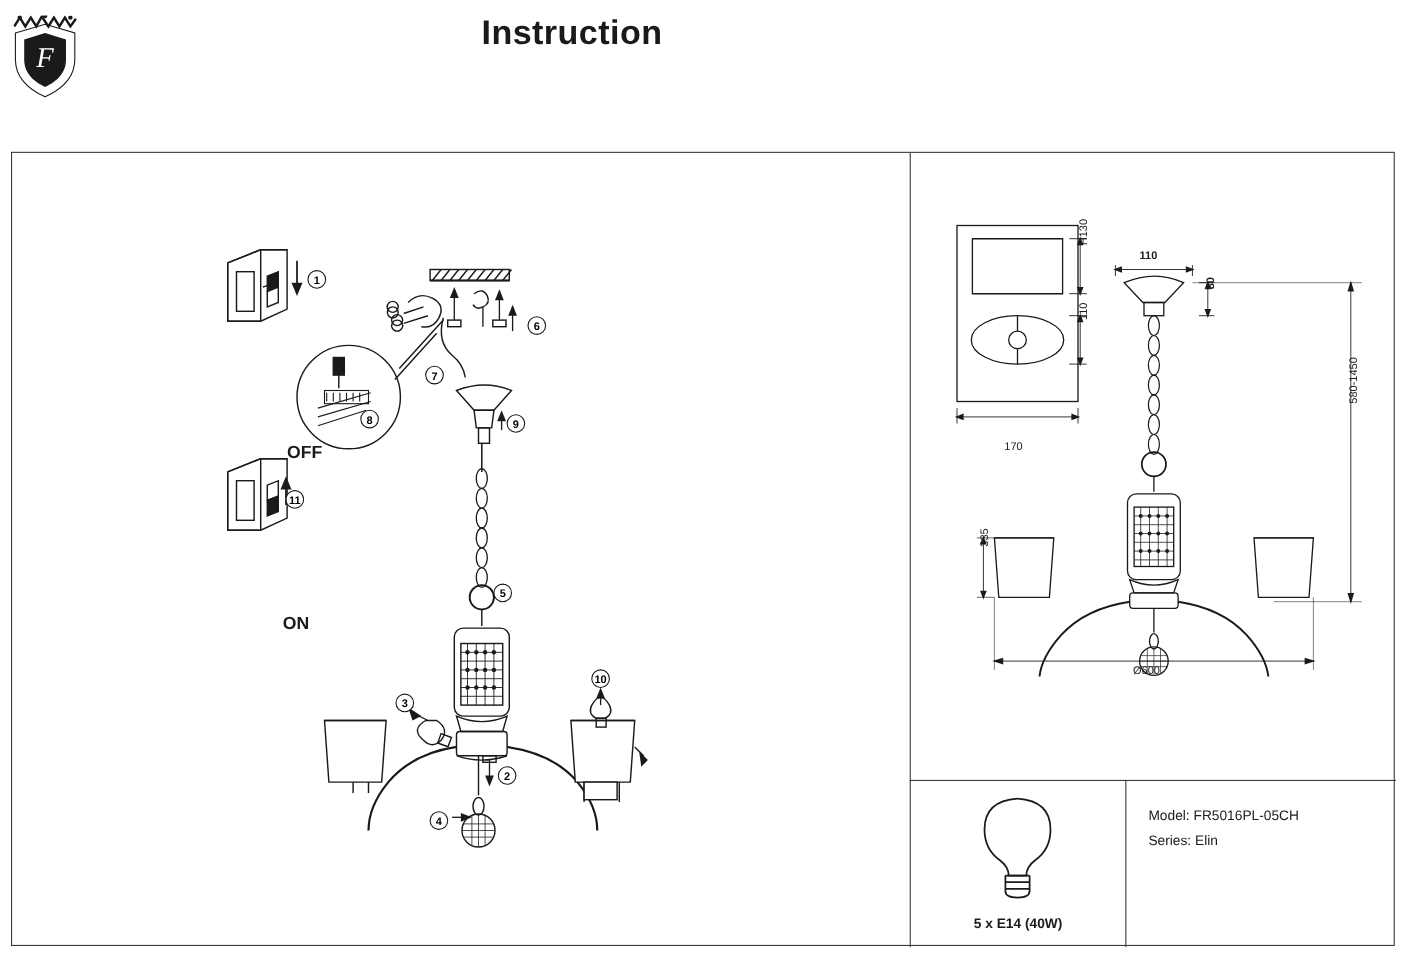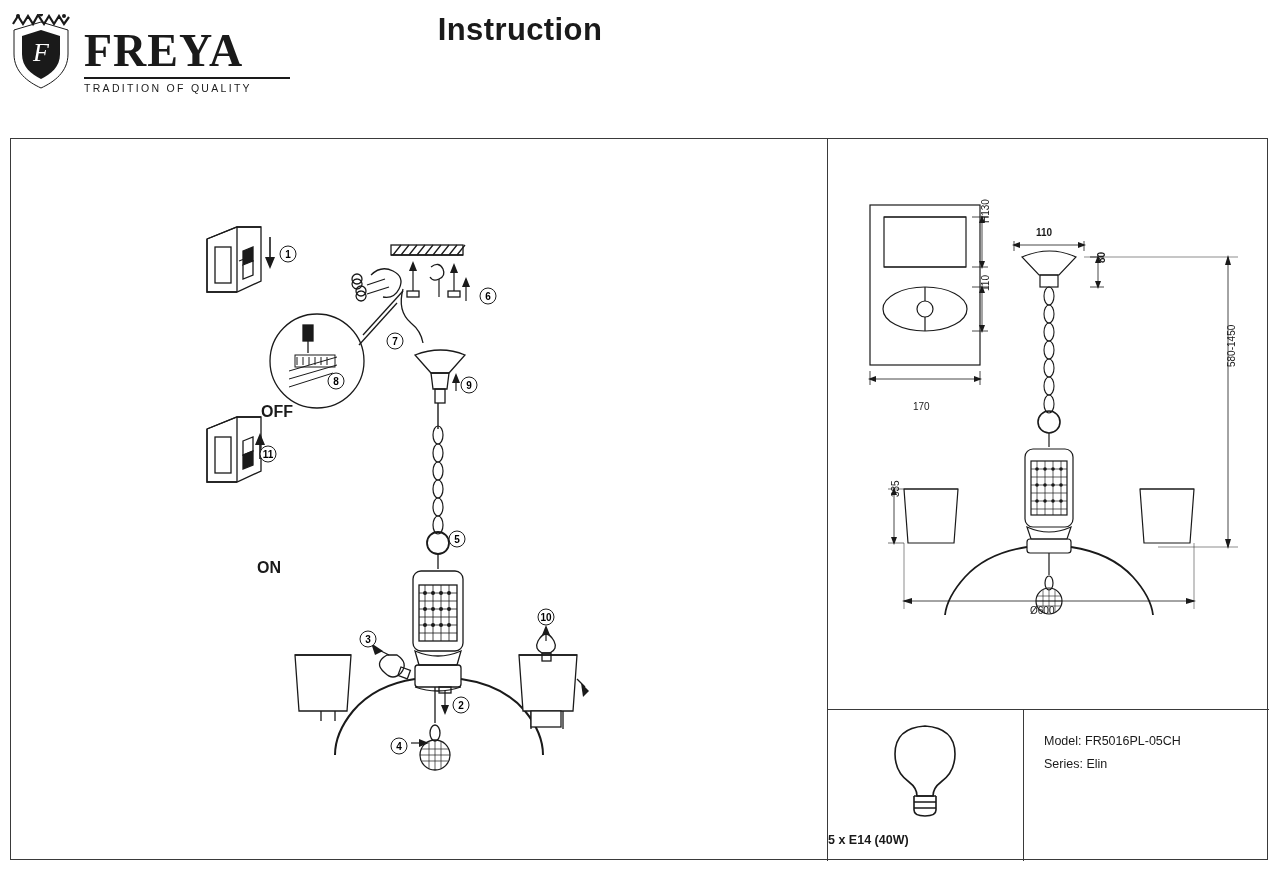--- a/index.html
+++ b/index.html
@@ -53,21 +53,21 @@
   .footer-vsplit {
     position: absolute; left: 1012px; top: 570px; width: 1px; height: 152px;
     background: #3a3a3a;
   }
 
   
   .bulb-cell {
     position: absolute; left: 817px; top: 571px; width: 195px; height: 151px;
   }
   .bulb-caption {
-    position: absolute; bottom: 14px; width: 100%; text-align: left;
+    position: absolute; bottom: 14px; width: 100%; text-align: center;
     font-size: 12.5px; font-weight: bold;
   }
   .info-cell {
     position: absolute; left: 1013px; top: 571px; width: 245px; height: 151px;
     padding: 24px 0 0 20px;
   }
   .info-line { font-size: 12.5px; margin-bottom: 9px; }
   .cat-row { display: flex; align-items: center; margin-top: 24px; }
   .cat-icon {
     width: 40px; height: 36px; border: 1.4px solid #1a1a1a; position: relative;
@@ -93,25 +93,20 @@
         <svg width="62" height="78" viewBox="0 0 62 78">
           <path class="ln" d="M4 16 L31 8 L58 16 L58 40 C58 58 44 68 31 74 C18 68 4 58 4 40 Z" fill="#1a1a1a" stroke="#1a1a1a" stroke-width="1"></path>
           <path d="M8 19 L31 12 L54 19 L54 40 C54 55 42 64 31 69 C20 64 8 55 8 40 Z" fill="#ffffff"></path>
           <path d="M12 22 L31 16 L50 22 L50 40 C50 53 41 60 31 65 C21 60 12 53 12 40 Z" fill="#1a1a1a"></path>
           <text x="31" y="47" text-anchor="middle" fill="#ffffff" font-family="Liberation Serif, serif" font-size="26" font-style="italic">F</text>
           <path class="ln" d="M3 10 L8 2 L13 10 L18 2 L23 10 L28 1 L34 10 L39 2 L44 10 L49 2 L54 10 L59 3" stroke="#1a1a1a" stroke-width="2.2" fill="none"></path>
           <circle cx="8" cy="2" r="2" fill="#1a1a1a"></circle>
           <circle cx="31" cy="0.5" r="2" fill="#1a1a1a"></circle>
           <circle cx="54" cy="2" r="2" fill="#1a1a1a"></circle>
         </svg>
-      </div>
-      <div class="brand-text">
-        <div class="brand-name">FREYA</div>
-        <div class="brand-rule"></div>
-        <div class="brand-tag">TRADITION OF QUALITY</div>
       </div>
     </div>
 
     <div class="doc-title">Instruction</div>
   </div>
 
   <div class="frame">
     <div class="vsplit"></div>
     <div class="hsplit"></div>
     <div class="footer-vsplit"></div>

